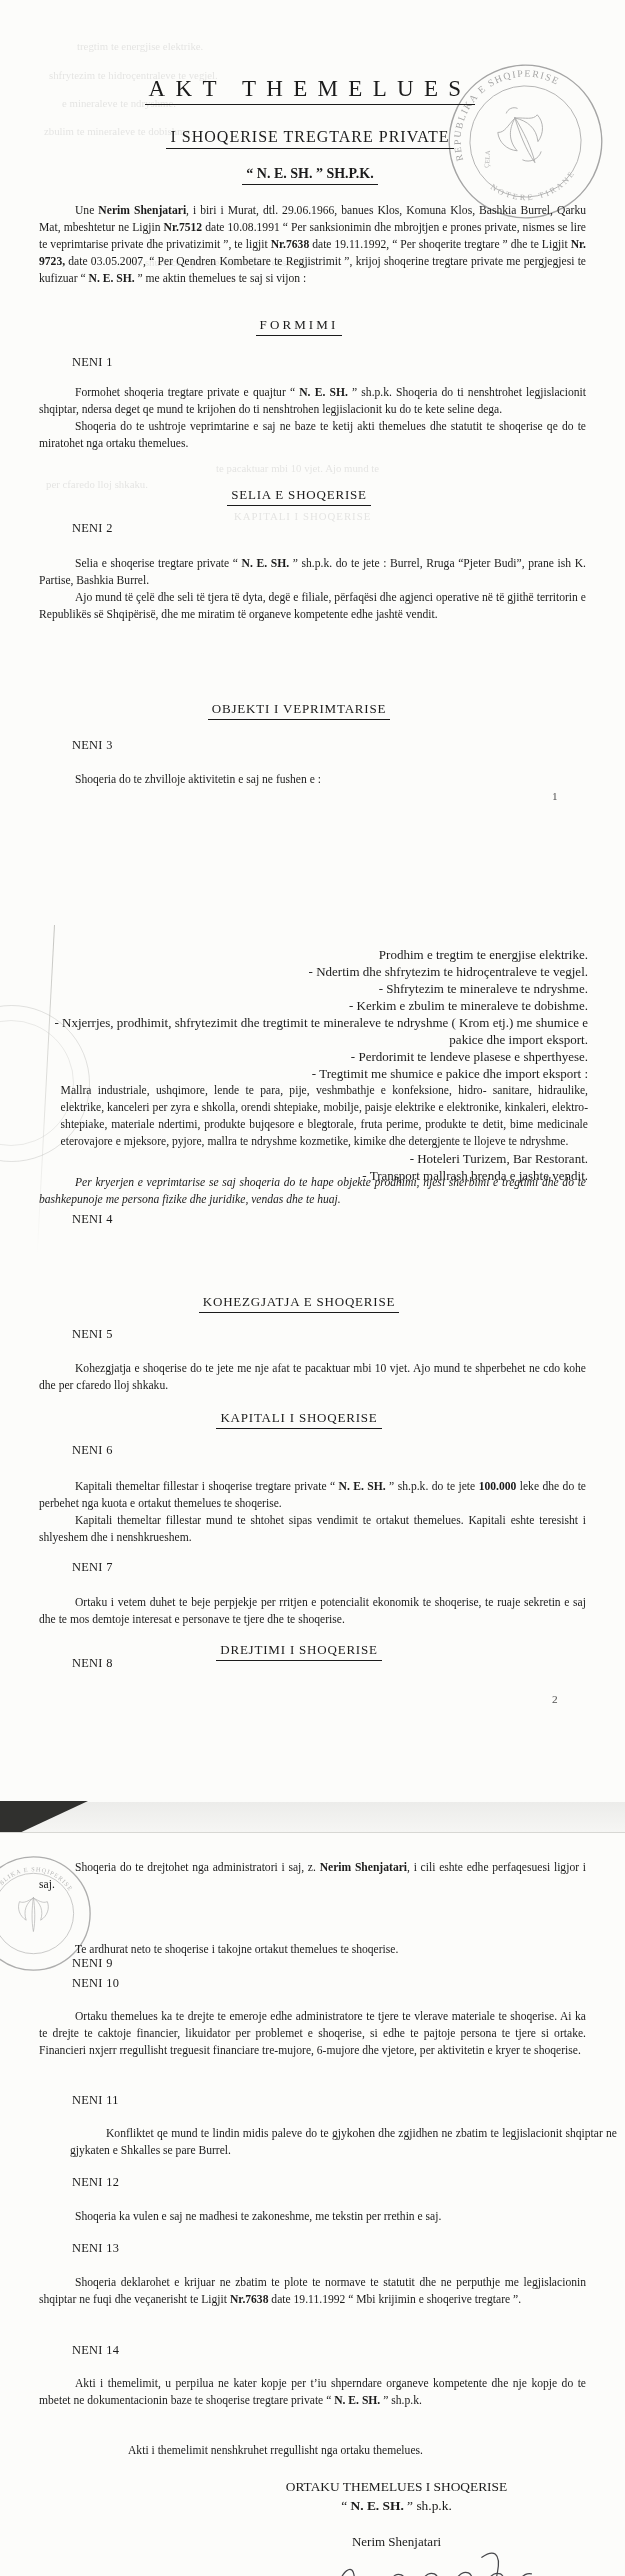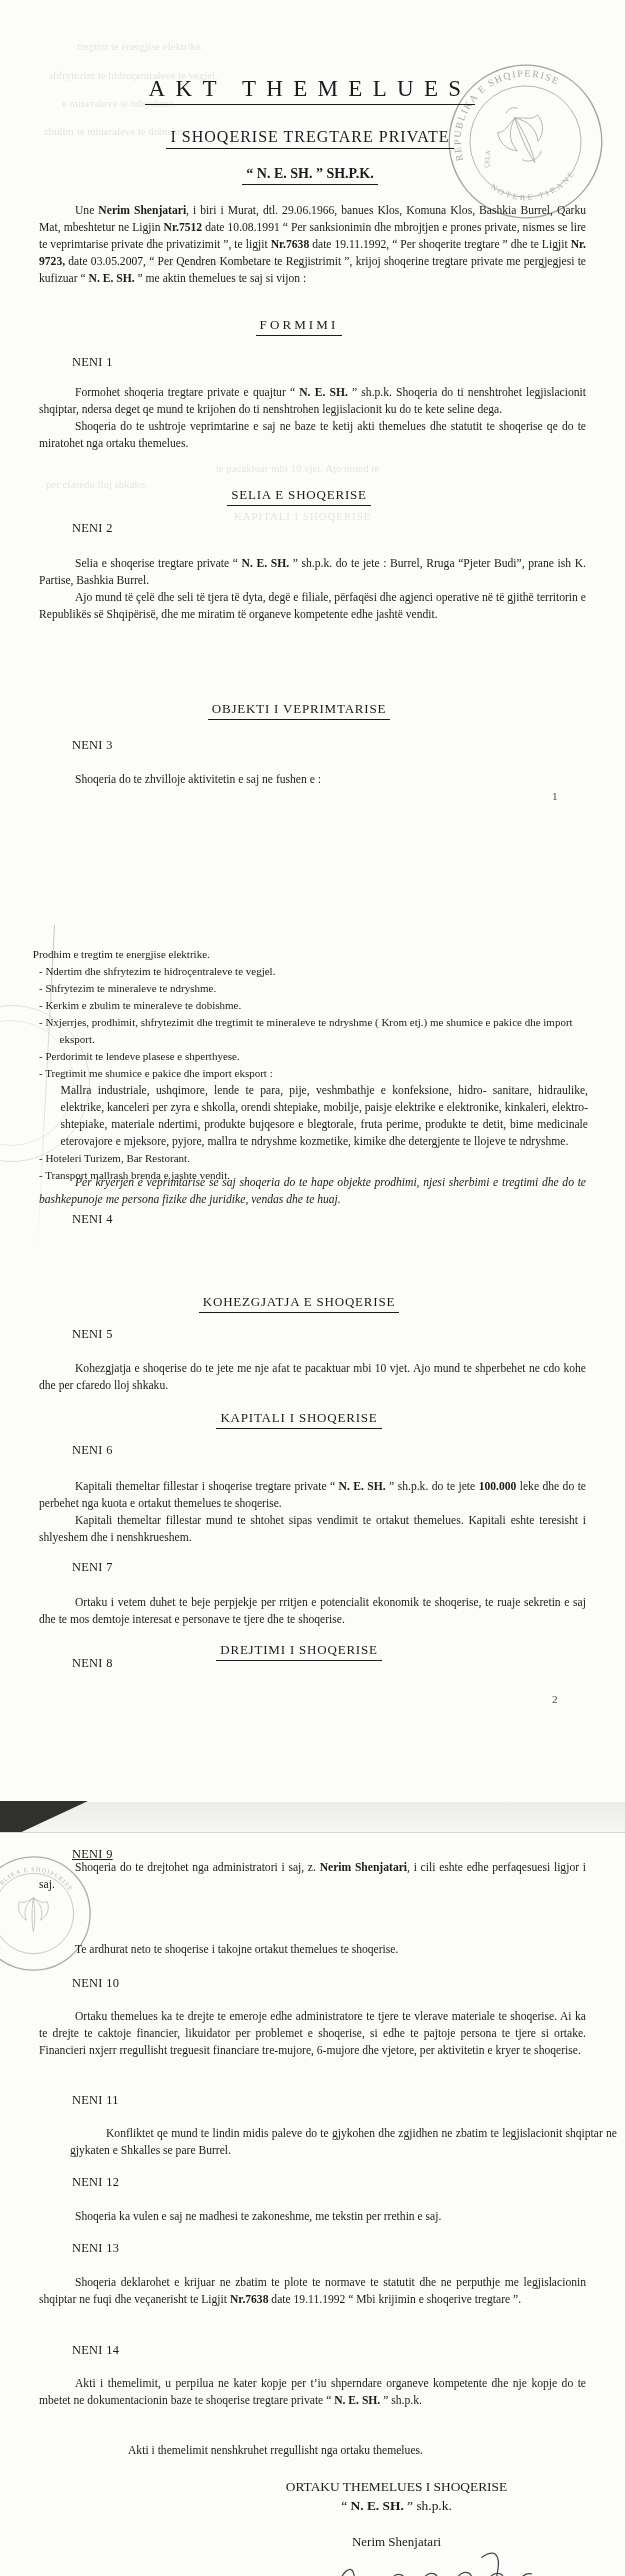--- a/index.html
+++ b/index.html
@@ -12,21 +12,21 @@
   .para{font-size:11.6px;line-height:17px;text-align:justify;}
   .para p{margin:0;}
   .ind{text-indent:36px;}
   .neni{font-size:12.4px;letter-spacing:0.3px;}
   .sechead{left:0;width:598px;text-align:center;font-size:13px;letter-spacing:0.8px;}
   .sechead .hl,
   .titlehead .hl{display:inline-block;border-bottom:1px solid #1b1b1b;padding:0 4.1px 2.1px;}
   .titlehead{left:0;width:550px;text-align:center;padding-left:35px;}
   .ghost{color:#6f6f6f;opacity:.17;filter:blur(0.3px);font-size:10.8px;white-space:nowrap;}
   .pageno{font-size:11.3px;color:#4f4f4f;}
-  .li{padding-left:20.6px;text-indent:-20.6px;font-size:11px;line-height:17px;}
+  .li{padding-left:20.6px;text-indent:-20.6px;font-size:13px;line-height:17px;text-align:right;}
   svg{display:block;}
 </style>
 </head>
 <body>
 
 <div class="canvas">
 
   <div class="abs ghost" style="left:77px;top:40px;">tregtim te energjise elektrike.</div>
   <div class="abs ghost" style="left:49px;top:69px;">shfrytezim te hidroçentraleve te vegjel.</div>
   <div class="abs ghost" style="left:62px;top:97px;">e mineraleve te ndryshme.</div>
@@ -164,21 +164,21 @@
         <path d="M92,95 C78,105 72,120 78,138 C65,130 60,115 65,102 C74,106 82,100 92,95 Z"></path>
         <path d="M92,95 C106,105 112,120 106,138 C119,130 124,115 119,102 C110,106 102,100 92,95 Z"></path>
         <path d="M92,93 C89,115 88,140 92,160 C96,140 95,115 92,93 Z"></path>
       </g>
     </svg>
   </div>
 
   <div class="abs para" style="left:39px;top:1859px;width:547px;">
     <p class="ind"><span>Shoqeria do te drejtohet nga administratori i saj, z. </span><span style="font-weight: bold;">Nerim Shenjatari</span><span>, i cili eshte edhe perfaqesuesi ligjor i saj.</span></p>
   </div>
-  <div class="abs neni" style="left:72px;top:1847px;text-decoration:underline;">NENI 9</div>
+  <div class="abs neni" style="left:72px;top:1956px;">NENI 9</div>
   <div class="abs para ind" style="left:39px;top:1941px;width:547px;text-align:left;">Te ardhurat neto te shoqerise i takojne ortakut themelues te shoqerise.</div>
 
   <div class="abs neni" style="left:72px;top:1976px;">NENI 10</div>
   <div class="abs para ind" style="left:39px;top:2008px;width:547px;">Ortaku themelues ka te drejte te emeroje edhe administratore te tjere te vlerave materiale te shoqerise. Ai ka te drejte te caktoje financier, likuidator per problemet e shoqerise, si edhe te pajtoje persona te tjere si ortake. Financieri nxjerr rregullisht treguesit financiare tre-mujore, 6-mujore dhe vjetore, per aktivitetin e kryer te shoqerise.</div>
 
   <div class="abs neni" style="left:72px;top:2093px;">NENI 11</div>
   <div class="abs para ind" style="left:39px;top:2125px;width:547px;margin-left:31px;">Konfliktet qe mund te lindin midis paleve do te gjykohen dhe zgjidhen ne zbatim te legjislacionit shqiptar ne gjykaten e Shkalles se pare Burrel.</div>
 
   <div class="abs neni" style="left:72px;top:2175px;">NENI 12</div>
   <div class="abs para ind" style="left:39px;top:2208px;width:547px;text-align:left;">Shoqeria ka vulen e saj ne madhesi te zakoneshme, me tekstin per rrethin e saj.</div>

